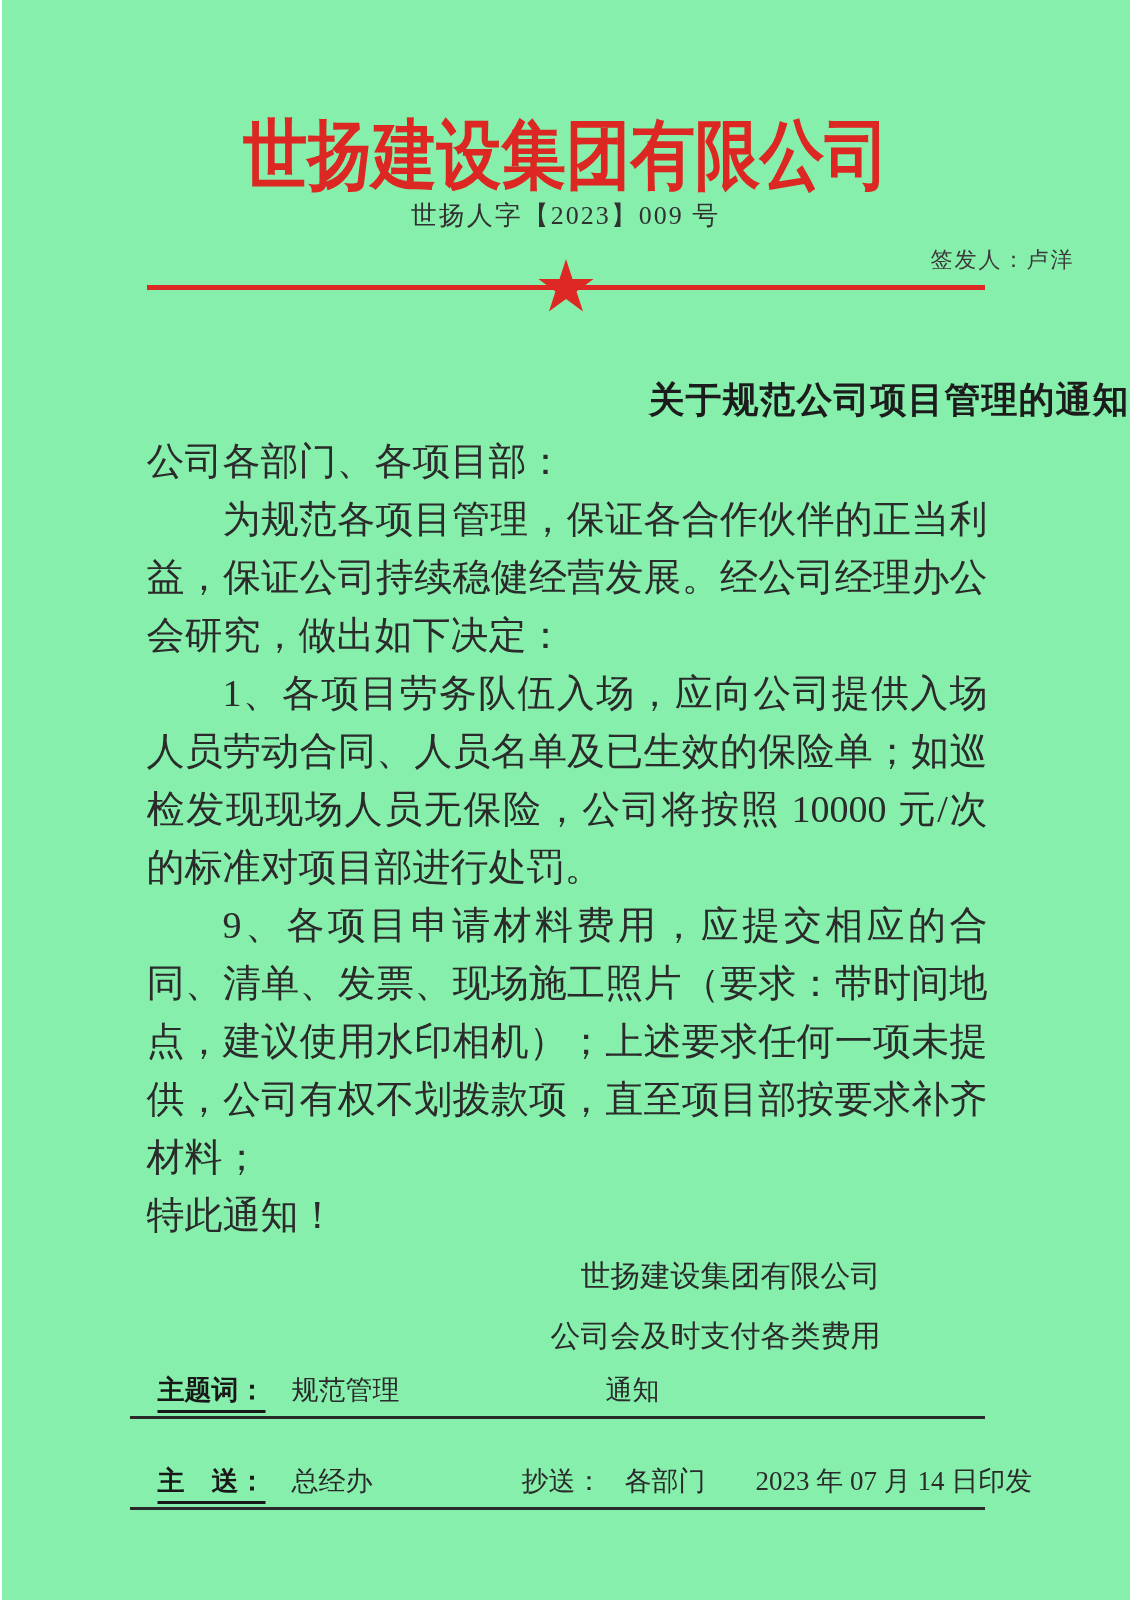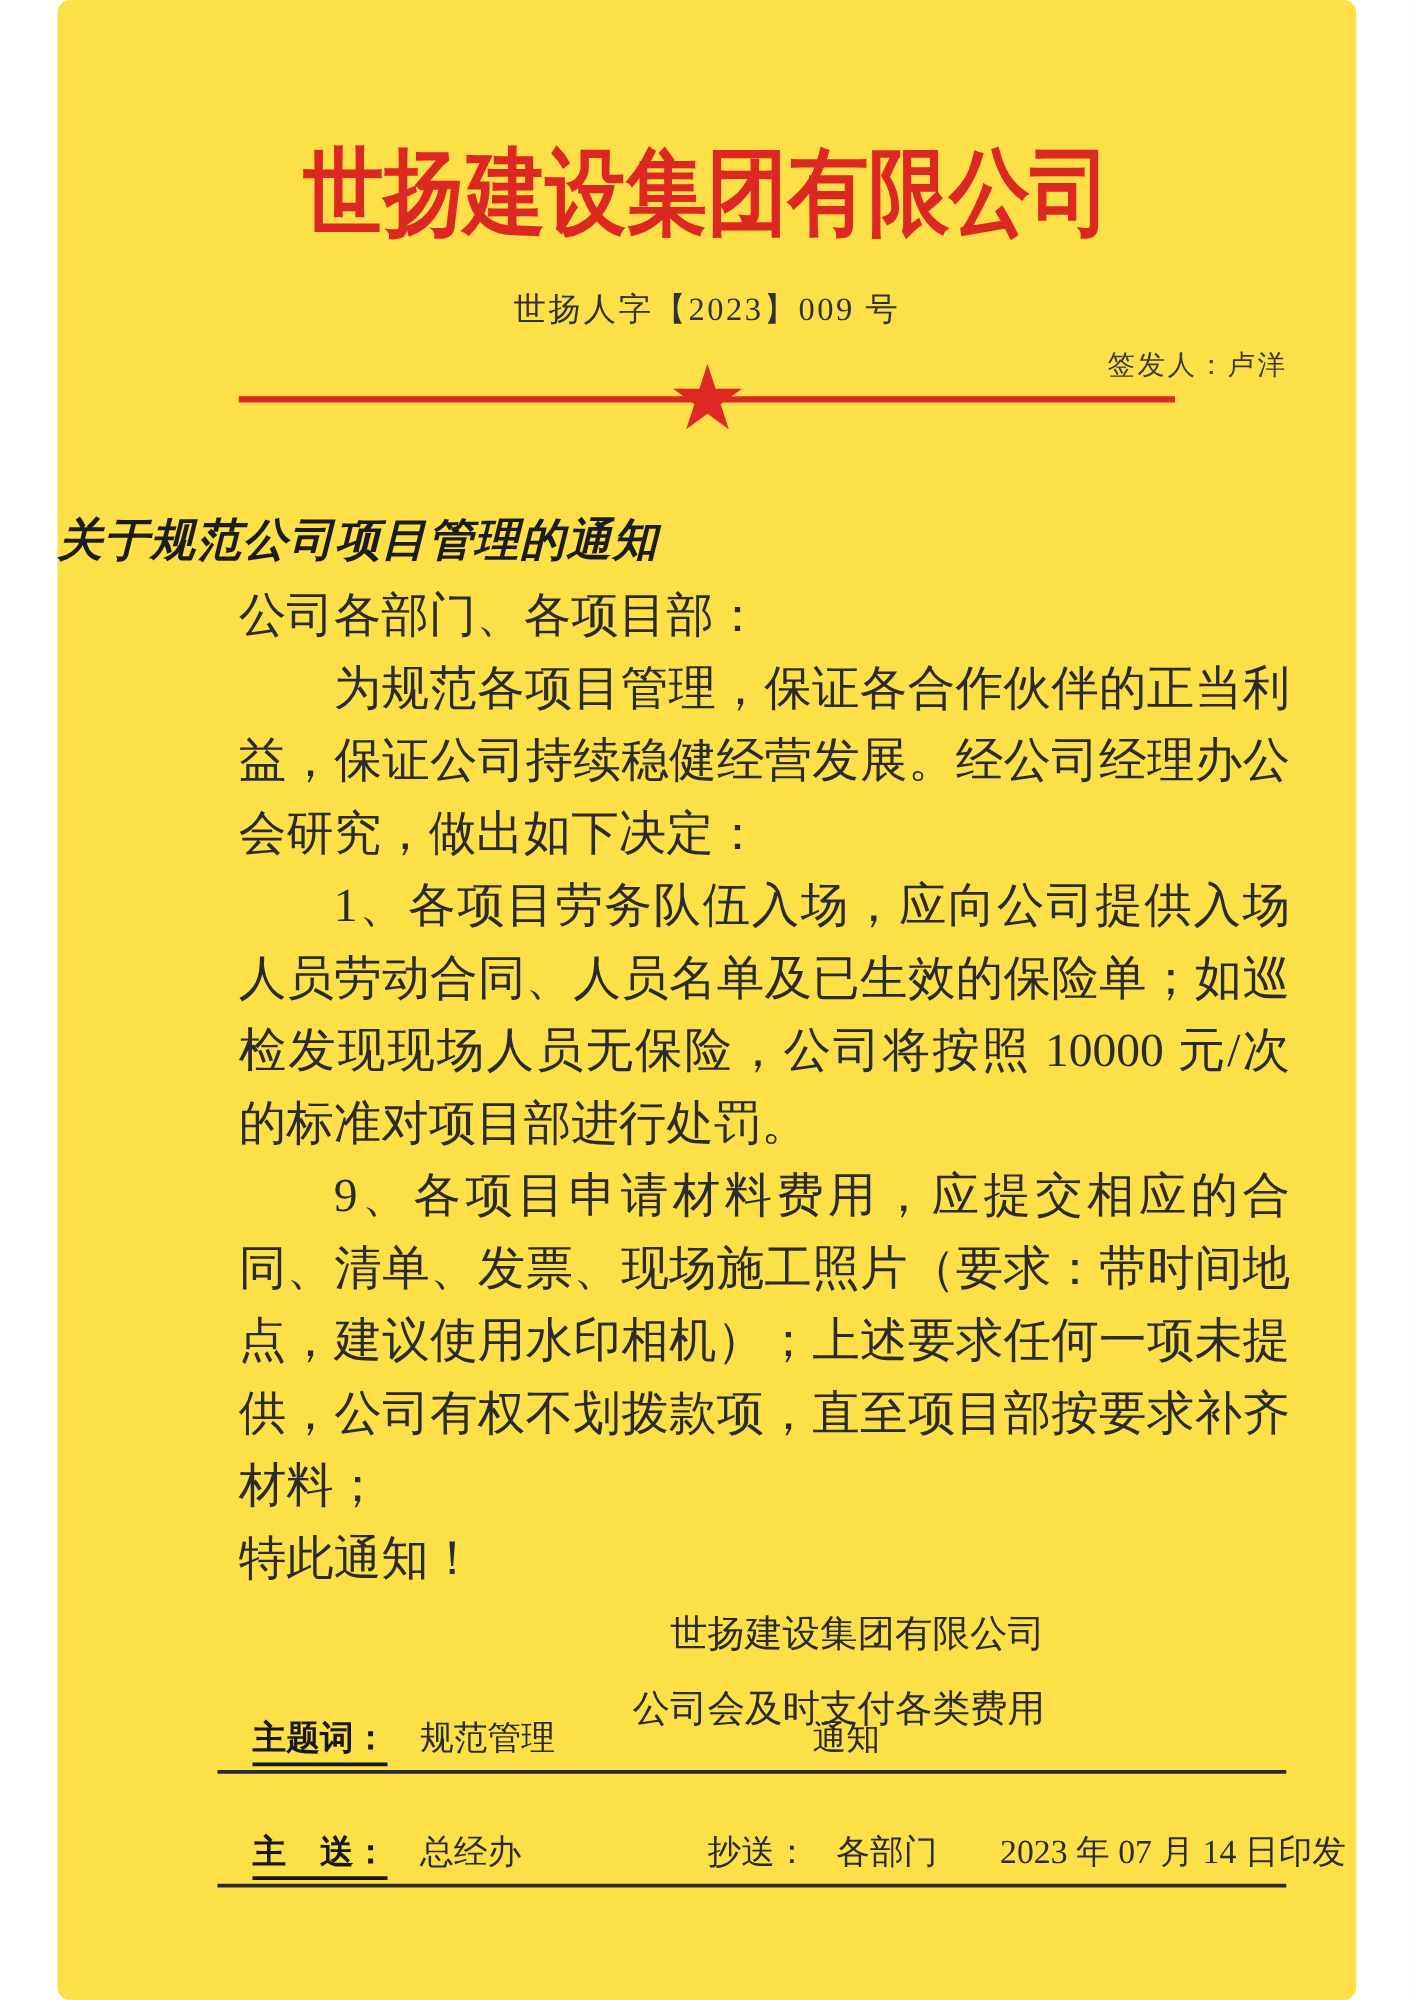--- a/index.html
+++ b/index.html
@@ -1,38 +1,36 @@
 <!DOCTYPE html>
 <html><head>
 <meta charset="utf-8">
 <style>
   html,body { margin:0; padding:0; background:#ffffff; }
   .page {
     position:relative;
-    width:1039px; height:1600px;
+    width:1128px; height:1600px;
     margin:0 auto;
-    background:#fde047;
+    background:#86efac;
     font-family:"Liberation Serif","DejaVu Serif",serif;
     color:#262626;
     overflow:hidden;
-    border-radius:10px;
   }
   .org-name {
     margin:112px 0 0 0;
     text-align:center;
     font-size:76px;
     line-height:86px;
     font-weight:bold;
     color:#dc2722;
     white-space:nowrap;
     transform:scaleX(0.85);
     transform-origin:center;
   }
   .doc-number {
-    margin-top:32px;
     text-align:center;
     font-size:26px;
     letter-spacing:2px;
     color:#313131;
   }
   .issuer {
     margin-top:12px;
     padding-right:55px;
     text-align:right;
     font-size:22px;
@@ -48,27 +46,26 @@
   }
   .star-icon {
     position:absolute;
     left:50%; top:50%;
     transform:translate(-50%,-50%);
     width:58px; height:58px;
     fill:#dd2823;
   }
   .doc-title {
     margin:90px 0 0 0;
-    text-align:left;
+    text-align:right;
     font-size:36px;
     line-height:40px;
     font-weight:bold;
     color:#1c1c1c;
     letter-spacing:1px;
-    font-style:italic;
   }
   .body-block {
     margin:12px 145px 0 145px;
     width:841px;
     font-size:38px;
     line-height:58px;
     text-align:justify;
     color:#2b2b2b;
   }
   .body-block p { margin:0; }

